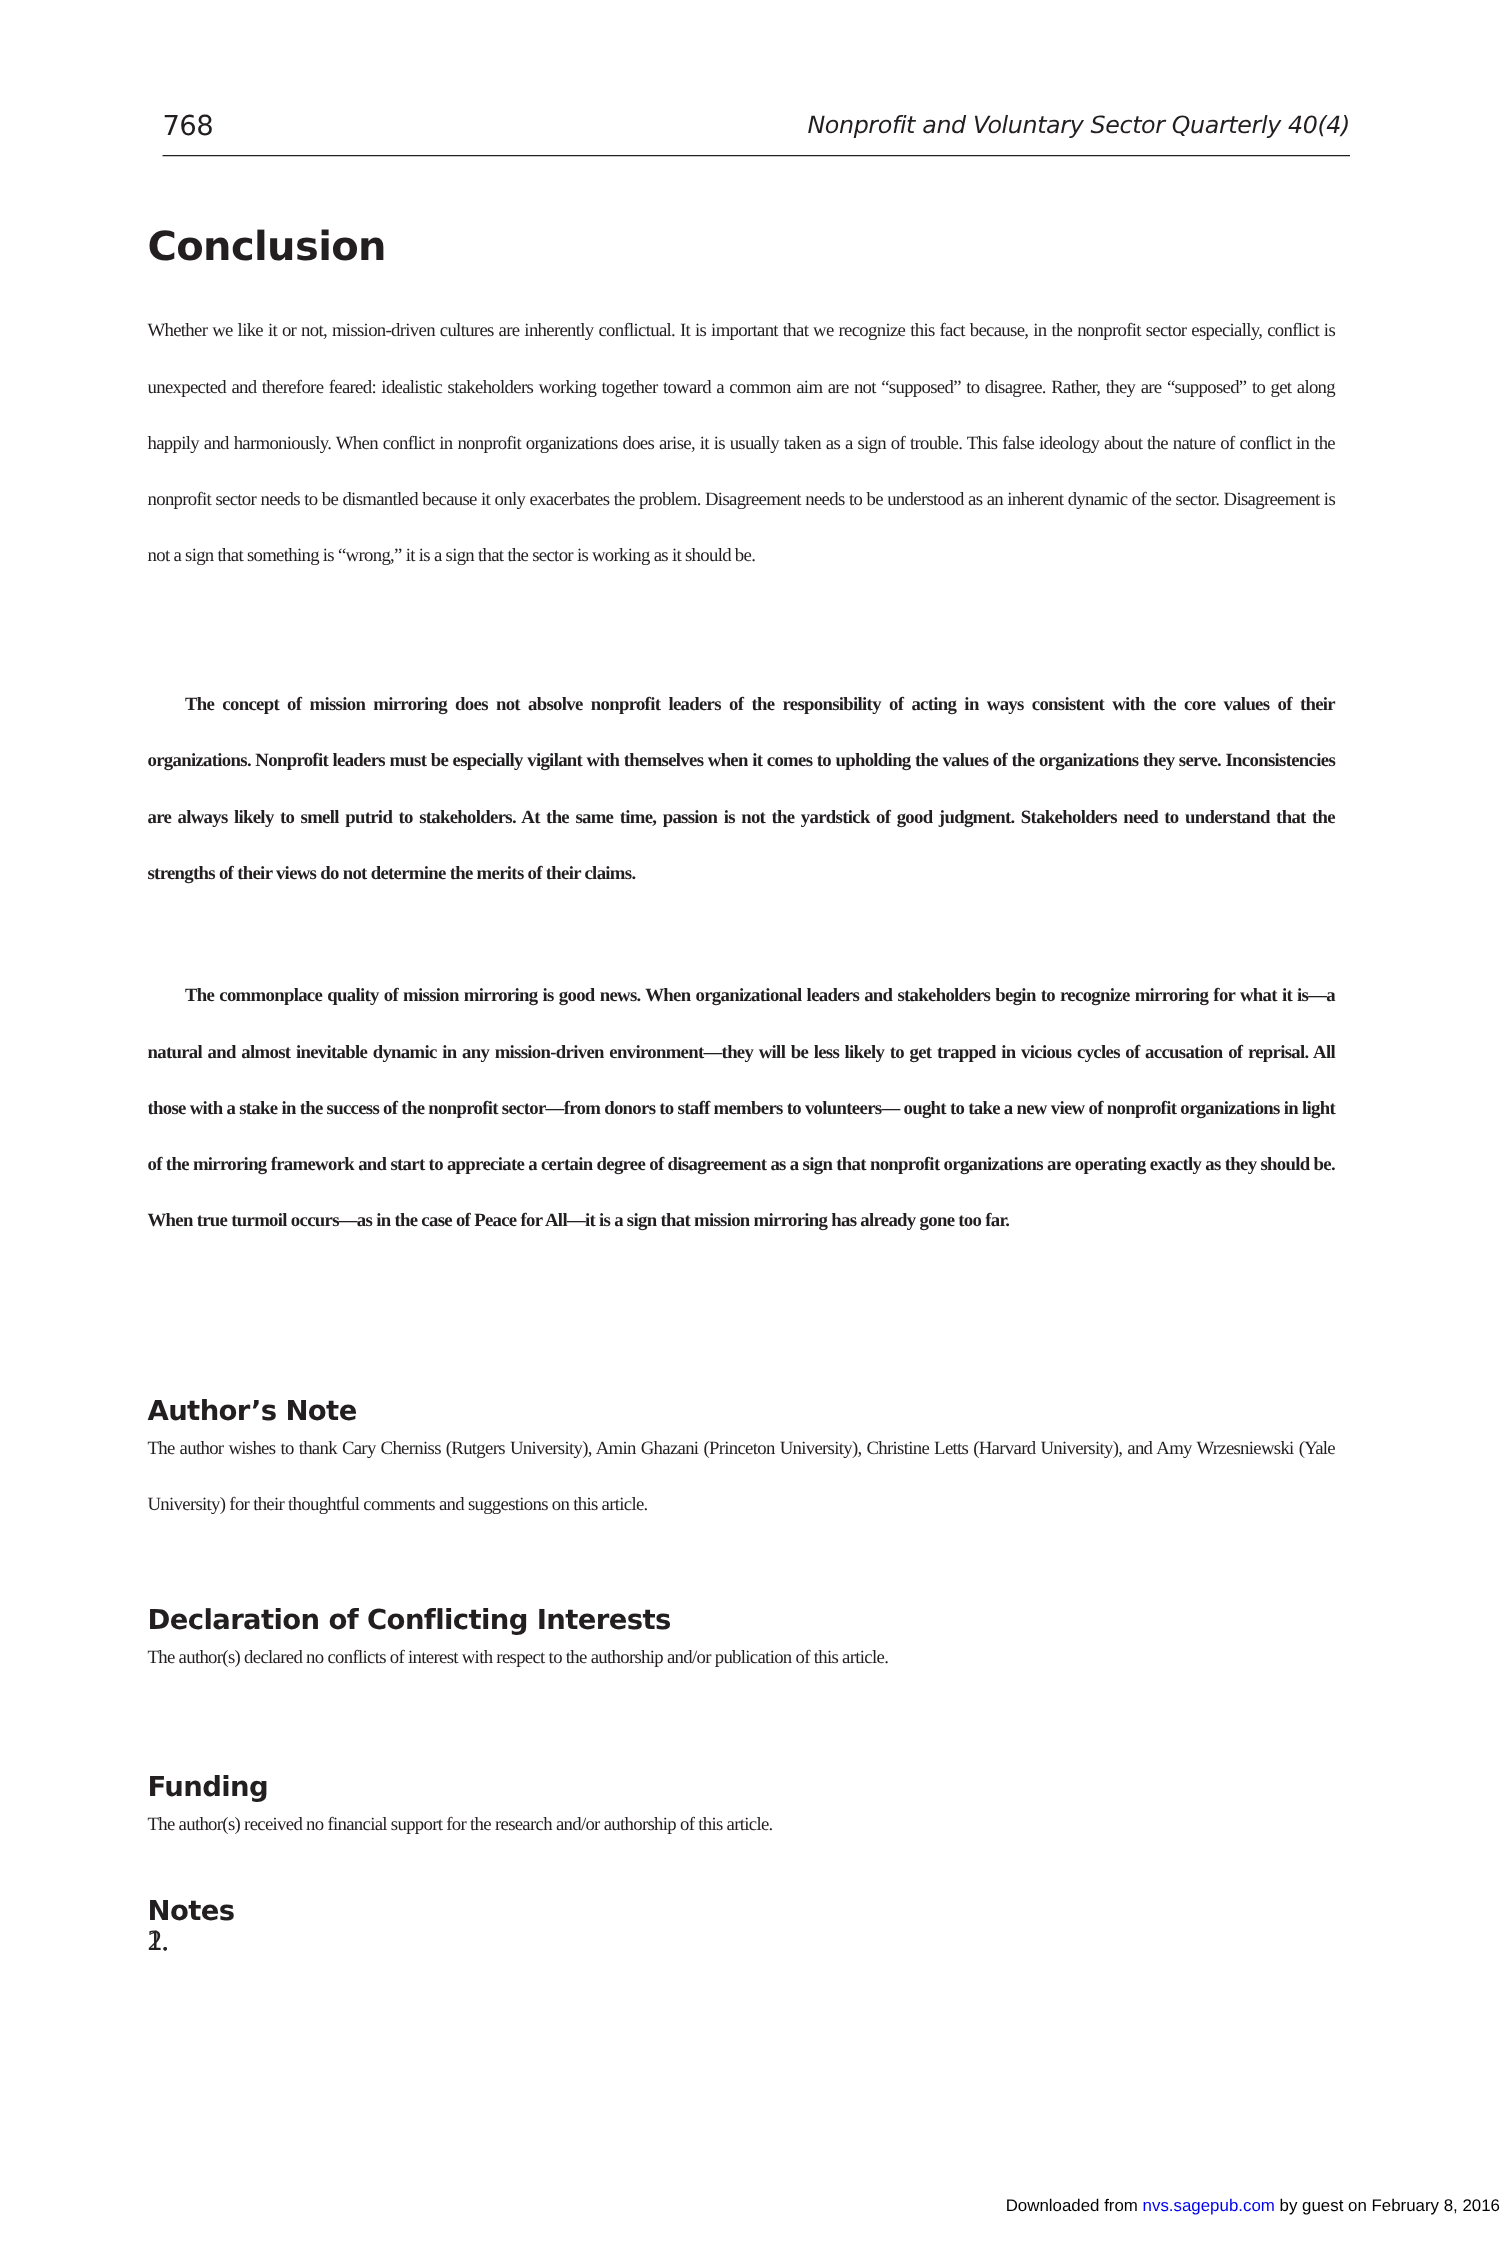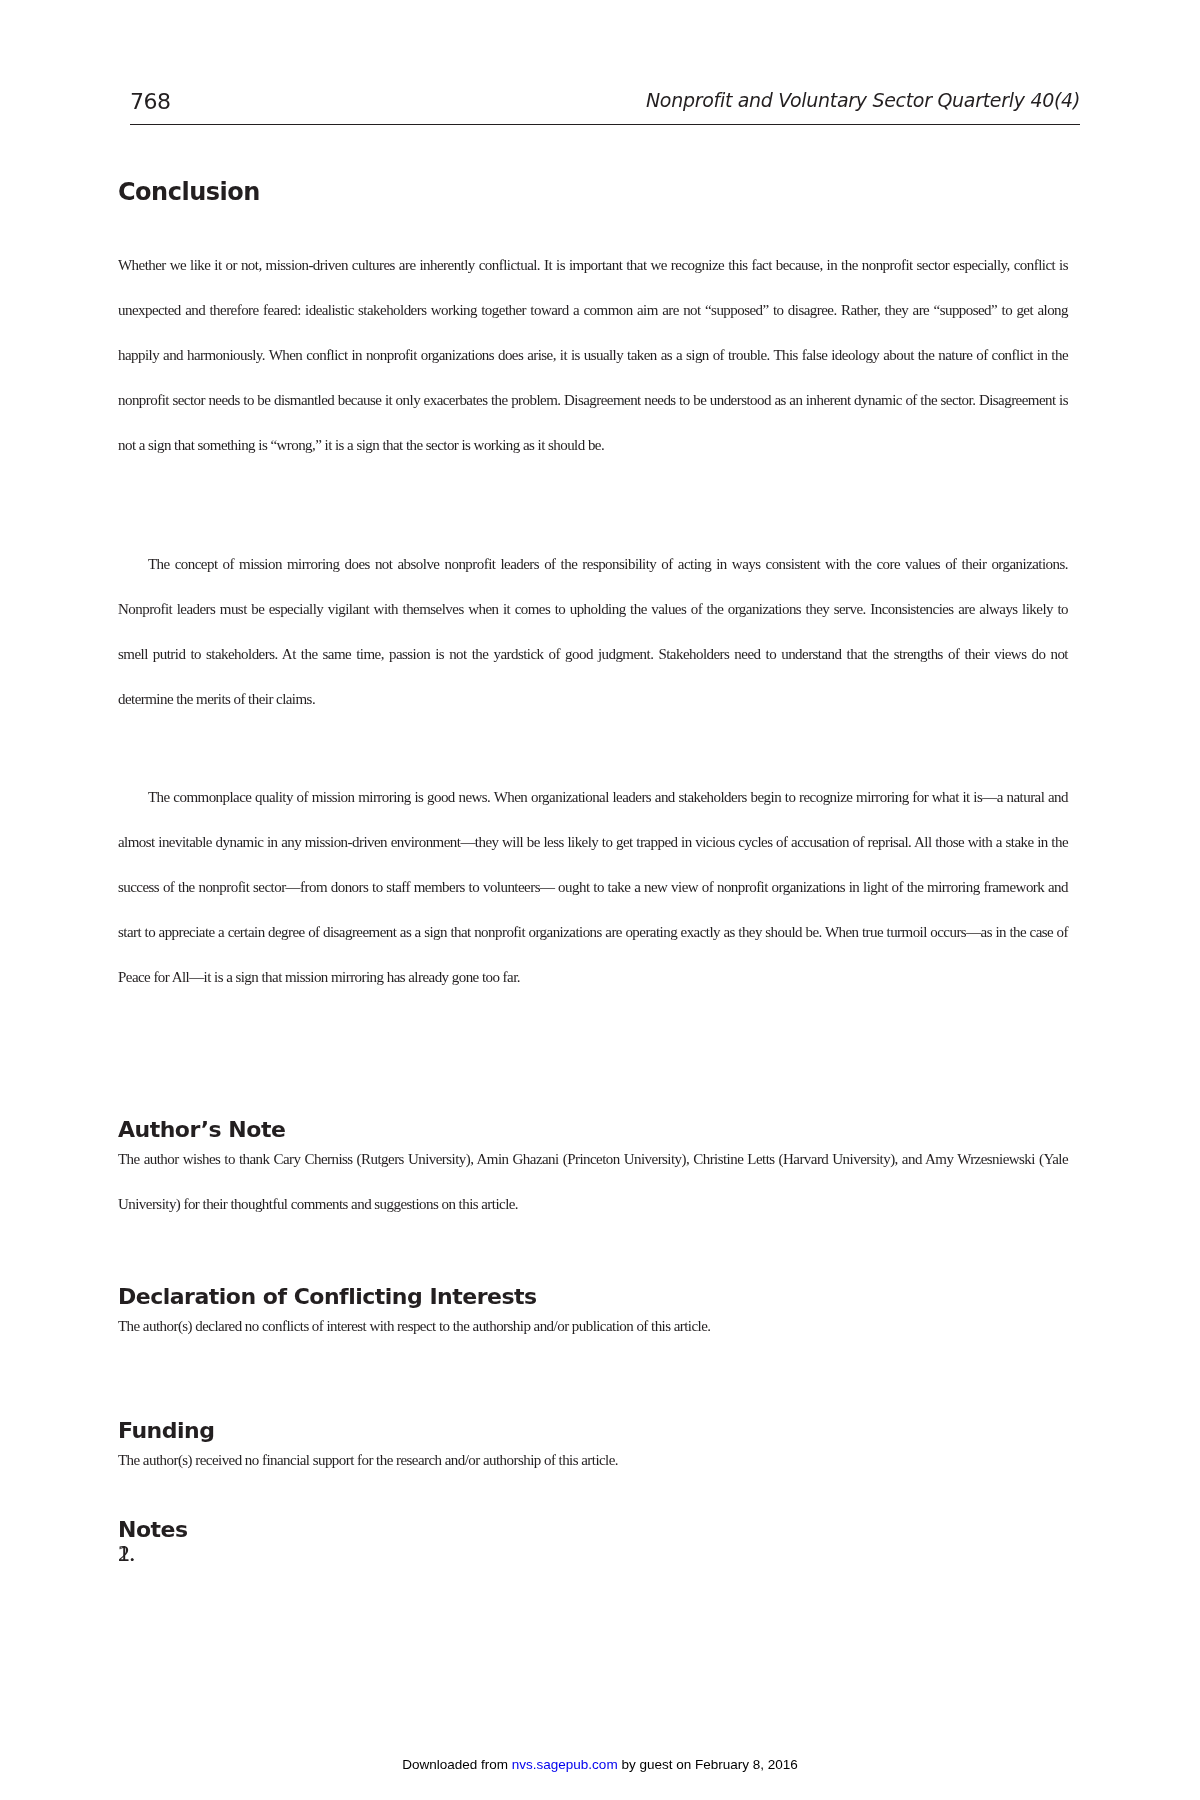--- a/index.html
+++ b/index.html
@@ -2,28 +2,28 @@
 <html><head>
 <meta charset="utf-8">
 <style>
   html, body { margin: 0; padding: 0; background: #ffffff; }
   body { width: 1200px; height: 1800px; position: relative; overflow: hidden; color: #231f20; }
   .page { position: absolute; left: 118px; top: 0; width: 950px; }
   .running-head { position: absolute; top: 88px; left: 0; width: 950px; height: 36px; border-bottom: 1.5px solid #231f20; font-family: "DejaVu Sans", sans-serif; font-size: 22px; margin-left: 12px; }
   .running-head .pageno { position: absolute; left: 0; top: 1px; letter-spacing: -0.5px; }
   .running-head .journal { position: absolute; right: 0; top: 1px; font-style: italic; letter-spacing: -0.3px; font-size: 19px; }
   h1, h2 { font-family: "DejaVu Sans", sans-serif; font-weight: bold; margin: 0; position: absolute; left: 0; letter-spacing: -0.5px; }
-  h1 { font-size: 24px; }
+  h1 { font-size: 32px; }
   h2 { font-size: 22px; margin-top: 20px; }
   .para { position: absolute; left: 0; width: 950px; margin: 0; font-family: "Liberation Serif", serif; font-size: 15px; line-height: 45px; text-align: justify; letter-spacing: -0.55px; word-spacing: 0px; hyphens: manual; }
-  .para.indent { text-indent: 30px; }
+  .para.indent { text-indent: 30px; font-weight: bold; }
   .note-list { position: absolute; left: 0; width: 950px; margin: 0; padding: 0; list-style: none; font-family: "Liberation Serif", serif; font-size: 23.5px; line-height: 33.2px; letter-spacing: -0.55px; }
   .note-list li { position: relative; padding-left: 42px; }
   .note-list .num { position: absolute; left: 0; }
-  .footer { position: absolute; top: 1757px; left: 0; width: 1200px; text-align: center; font-family: "Liberation Sans", sans-serif; font-size: 13.5px; color: #000; }
+  .footer { position: absolute; top: 1757px; left: 0; width: 1200px; text-align: right; font-family: "Liberation Sans", sans-serif; font-size: 13.5px; color: #000; }
   .footer a { color: #0000ee; text-decoration: none; }
 </style>
 </head>
 <body>
 
 <div class="page">
 
   <div class="running-head">
     <span class="pageno">768</span>
     <span class="journal">Nonprofit and Voluntary Sector Quarterly 40(4)</span>

